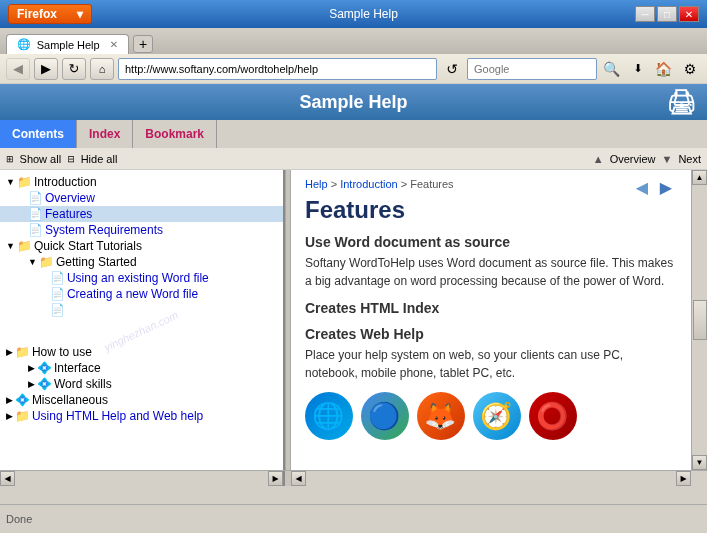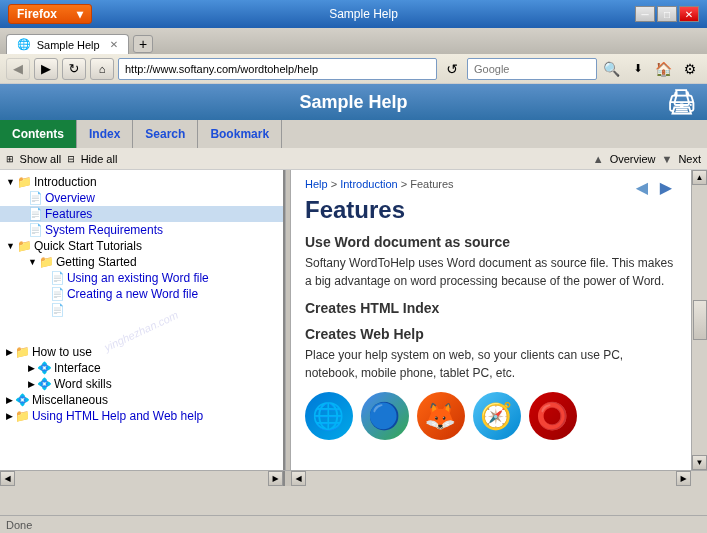--- a/index.html
+++ b/index.html
@@ -166,26 +166,26 @@
       height: 28px;
       padding: 0 12px;
       display: flex;
       align-items: center;
       border-right: 1px solid #999;
       cursor: pointer;
       font-size: 12px;
       font-weight: bold;
     }
     .help-tab.active {
-      background: #15803d;
+      background: #3b82f6;
       color: white;
     }
     .help-tab:not(.active) {
       background: #d4d0c8;
-      color: #1d4ed8;
+      color: #be185d;
     }
 
     
     .nav-toolbar {
       height: 22px;
       background: #e8e4dc;
       display: flex;
       align-items: center;
       padding: 0 6px;
       gap: 6px;
@@ -251,21 +251,21 @@
     }
     .bread-arrow.left { color: #6699cc; }
     .bread-arrow.right { color: #4477bb; }
     .page-title { font-size: 24px; font-weight: bold; color: #1a3060; margin: 6px 0 10px; }
     .section-title { font-size: 14px; font-weight: bold; color: #333; margin: 10px 0 4px; }
     .section-text { font-size: 12px; line-height: 1.5; color: #333; margin-bottom: 6px; }
     .section-text a { color: #0044cc; }
 
     
     .status-bar {
-      height: 18px;
+      height: 29px;
       background: #d4d0c8;
       border-top: 1px solid #aaa;
       display: flex;
       align-items: center;
       padding: 0 6px;
       font-size: 11px;
       position: absolute;
       bottom: 0;
       left: 0;
       right: 0;
@@ -366,21 +366,20 @@
 </div>
 
 <div class="toolbar-row">
   <span>Sample Help</span>
   <span class="help-printer">🖨</span>
 </div>
 
 <div class="help-tabs">
   <div class="help-tab active">Contents</div>
   <div class="help-tab">Index</div>
-  <div class="help-tab">Search</div>
   <div class="help-tab">Bookmark</div>
 </div>
 
 <div class="nav-toolbar">
   <span style="font-size:9px;">⊞</span>
   <span class="nav-toolbar-btn">Show all</span>
   <span style="font-size:9px;">⊟</span>
   <span class="nav-toolbar-btn">Hide all</span>
   <span style="flex:1"></span>
   <span style="color:#555;">▲</span>

